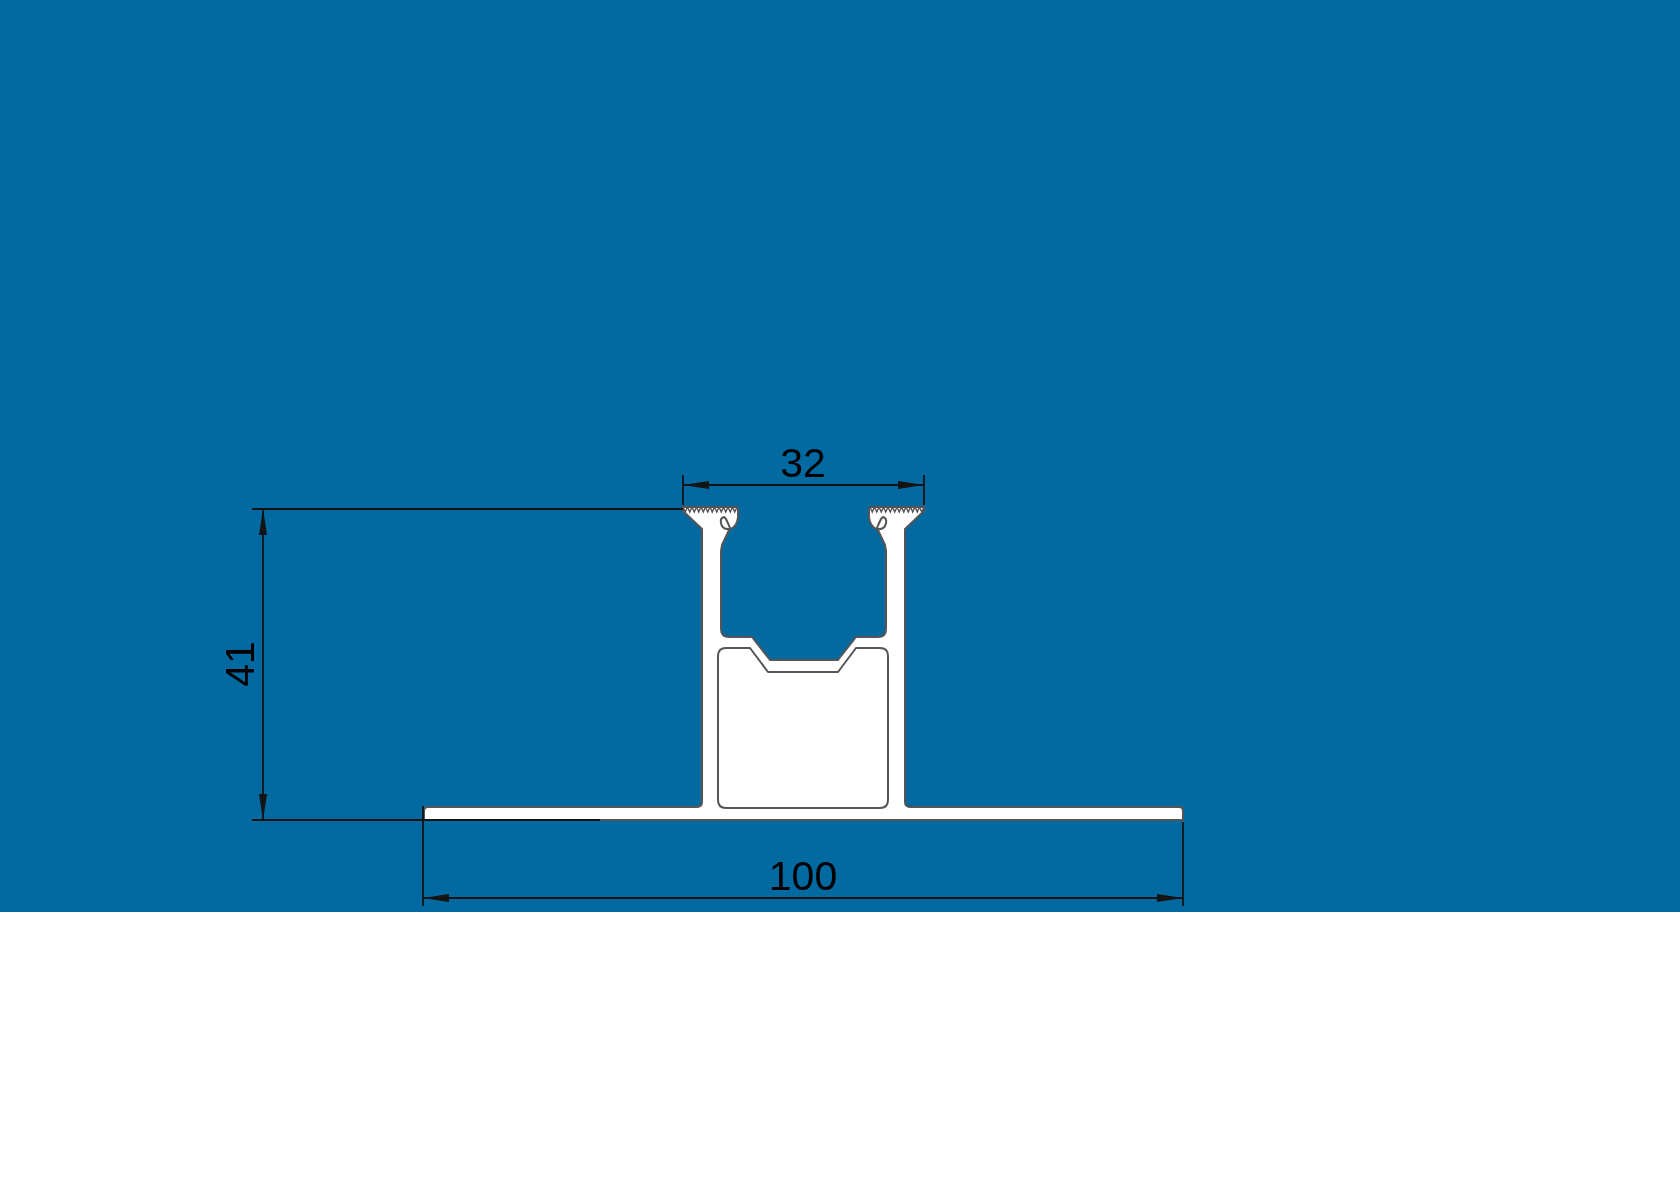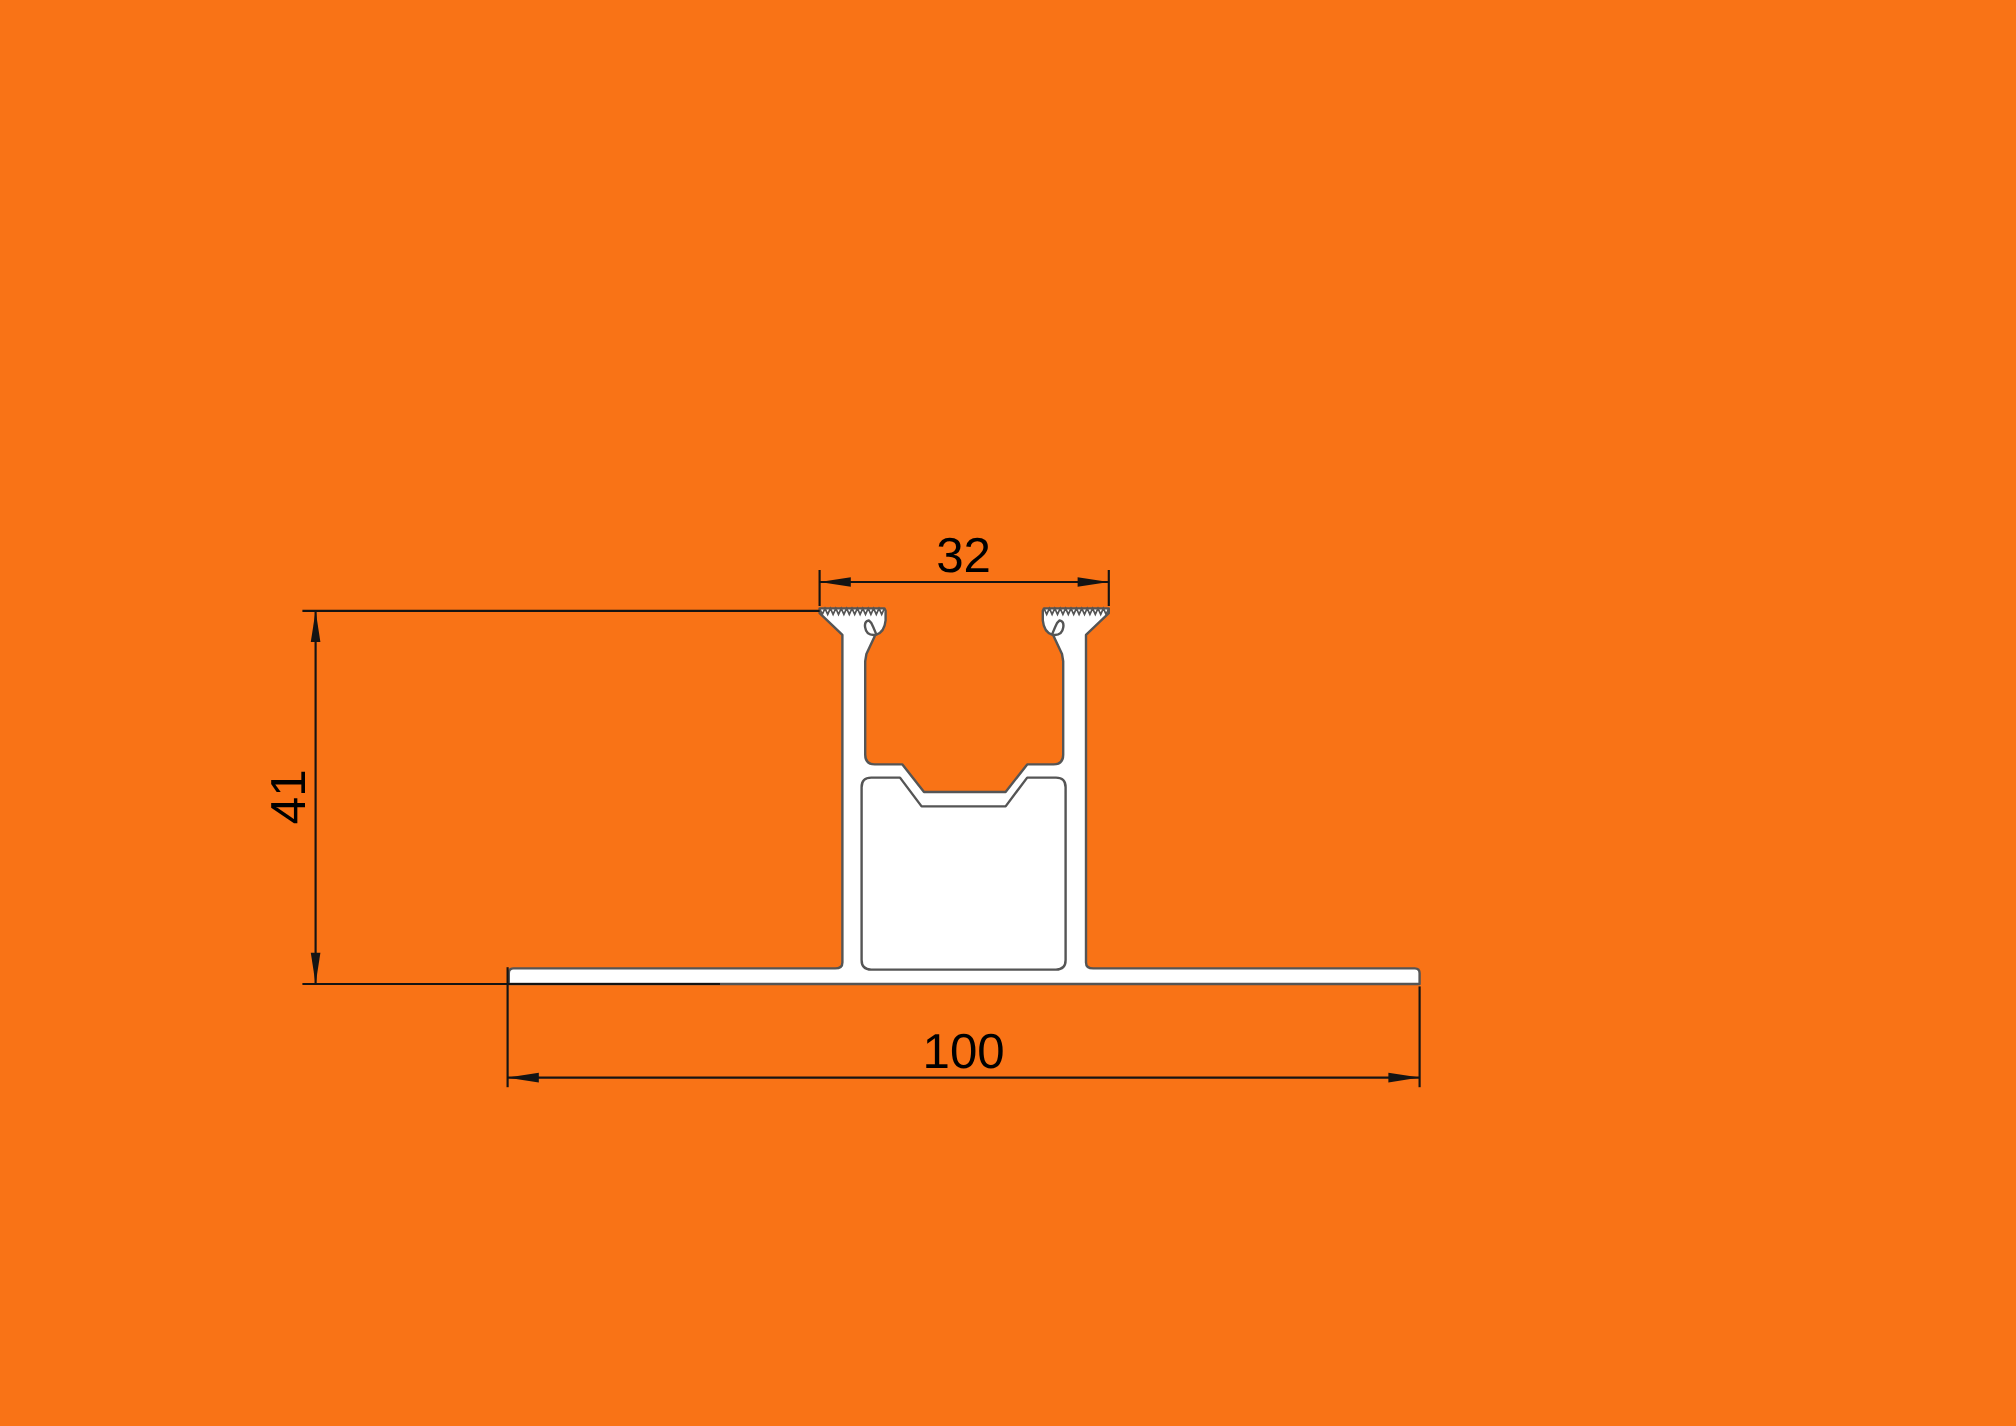--- a/index.html
+++ b/index.html
@@ -4,22 +4,22 @@
 <style>
   html, body {
     margin: 0;
     padding: 0;
     background: #ffffff;
     font-family: "Liberation Sans", sans-serif;
   }
   .canvas {
     position: relative;
     width: 1680px;
-    height: 1188px;
-    background: #f97316;
+    height: 912px;
+    background: #0369a1;
     overflow: hidden;
   }
   svg { display: block; }
 
   .profile-line {
     fill: none;
     stroke: #555555;
     stroke-width: 2;
     stroke-linejoin: round;
     stroke-linecap: round;

